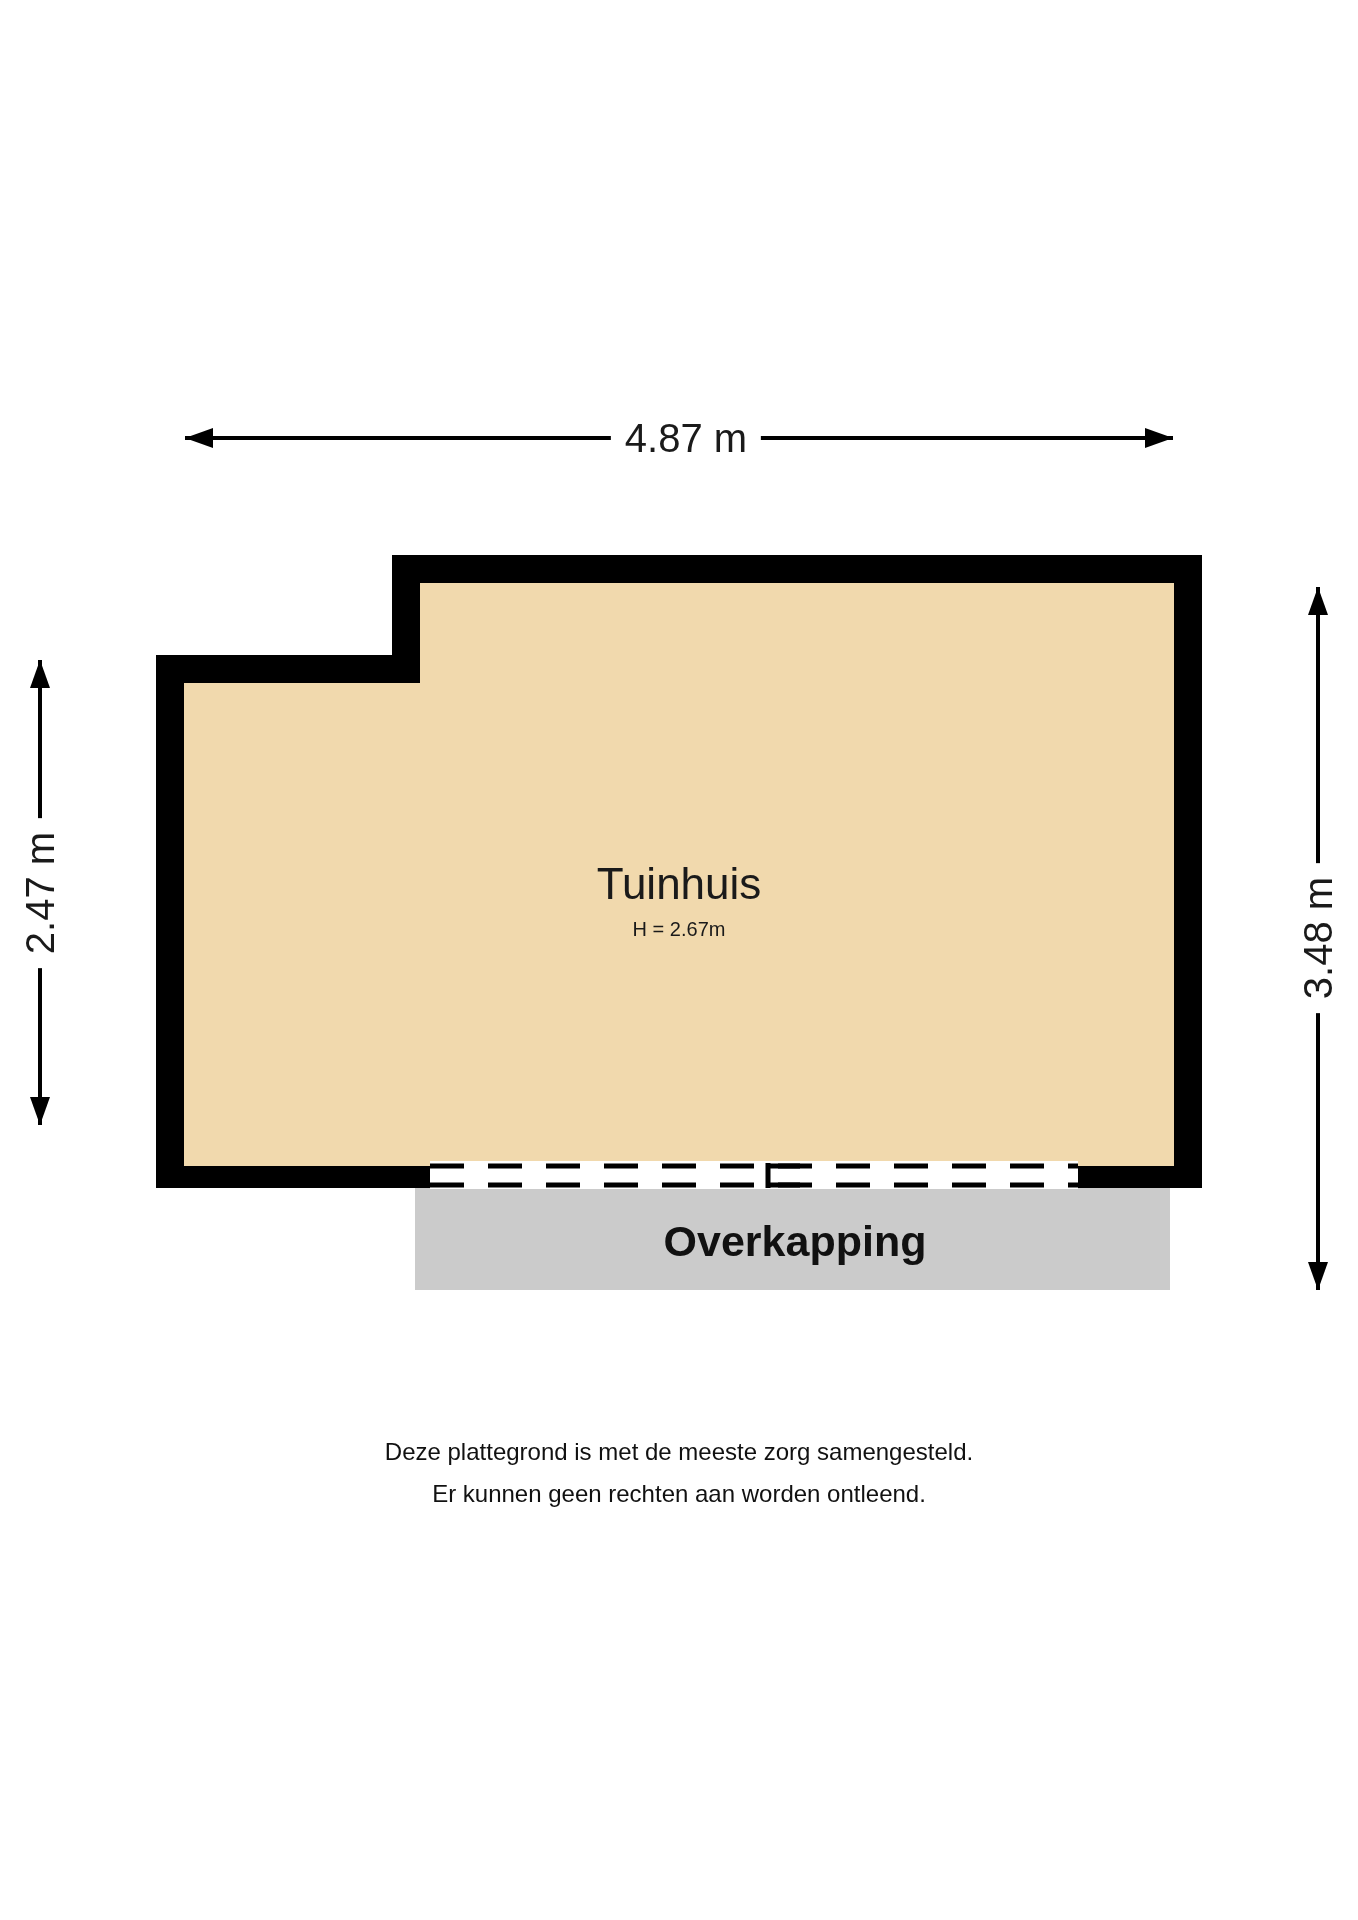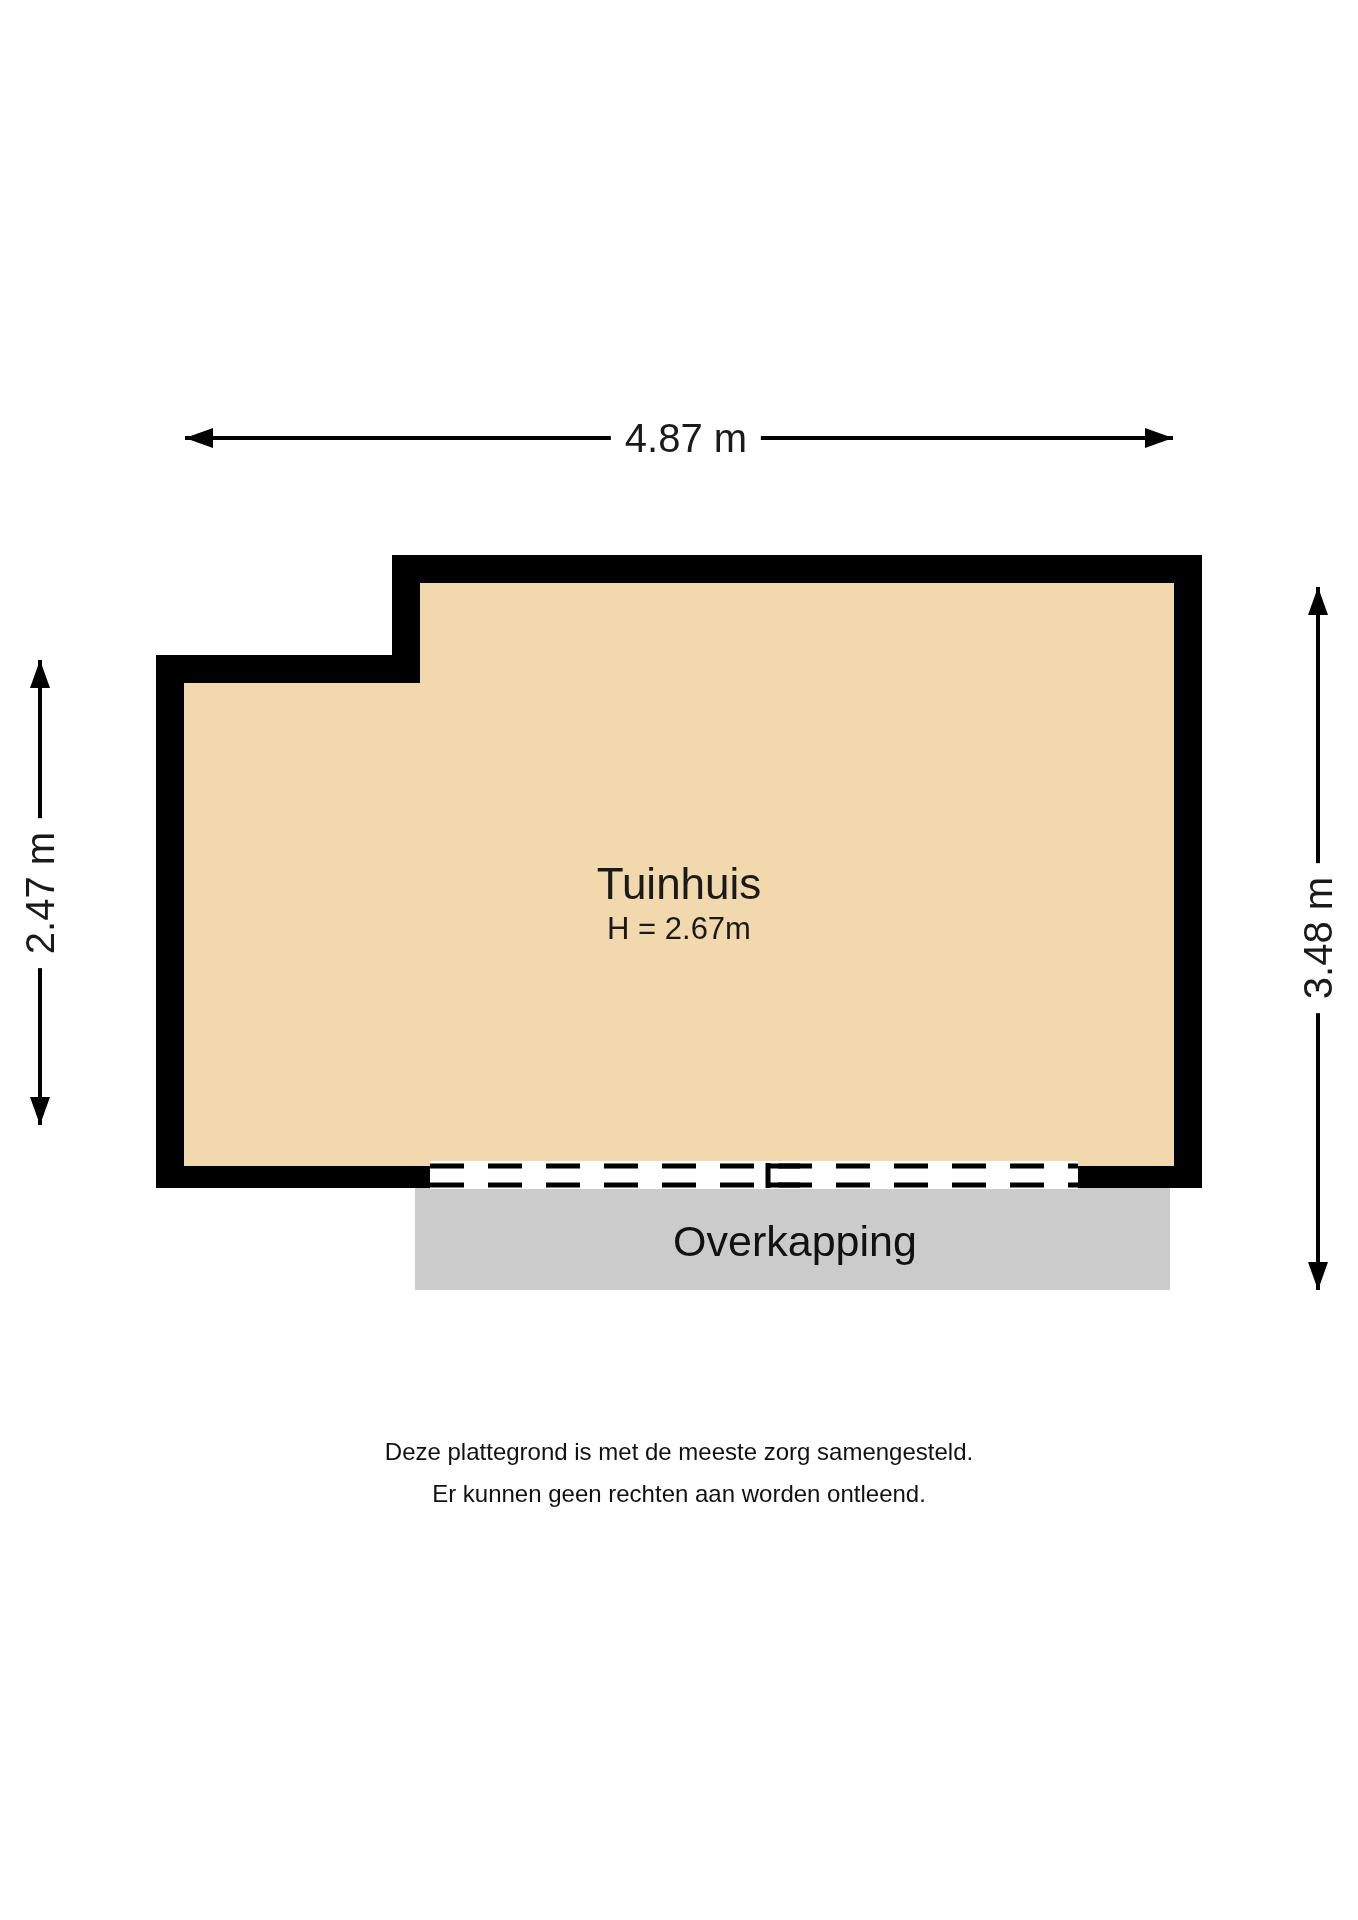--- a/index.html
+++ b/index.html
@@ -34,21 +34,21 @@
     padding: 0 14px;
     color: #1a1a1a;
   }
   .dim-label.vertical {
     transform: translate(-50%, -50%) rotate(-90deg);
   }
   .room-name {
     font-size: 44px;
   }
   .room-height {
-    font-size: 31px;
+    font-size: 20px;
   }
   .canopy-label {
     font-size: 43px;
     color: #111111;
   }
   .disclaimer {
     position: absolute;
     left: 0;
     width: 1358px;
     text-align: center;
@@ -93,18 +93,18 @@
   <div class="label dim-label" style="left:686px; top:438px;">4.87 m</div>
 
   <div class="label dim-label vertical" style="left:40px; top:893px;">2.47 m</div>
 
   <div class="label dim-label vertical" style="left:1318px; top:938px;">3.48 m</div>
 
   <div class="label room-name" style="left:679px; top:884px;">Tuinhuis</div>
 
   <div class="label room-height" style="left:679px; top:929px;">H = 2.67m</div>
 
-  <div class="label canopy-label" style="left:795px; top:1241px;">Overkapping</div>
+  <div class="label canopy-label" style="left:795px; top:1241px;font-weight:bold;">Overkapping</div>
 
   <div class="disclaimer" style="top:1431px;">Deze plattegrond is met de meeste zorg samengesteld.</div>
   <div class="disclaimer" style="top:1473px;">Er kunnen geen rechten aan worden ontleend.</div>
 
 </div>
 
 </body></html>

